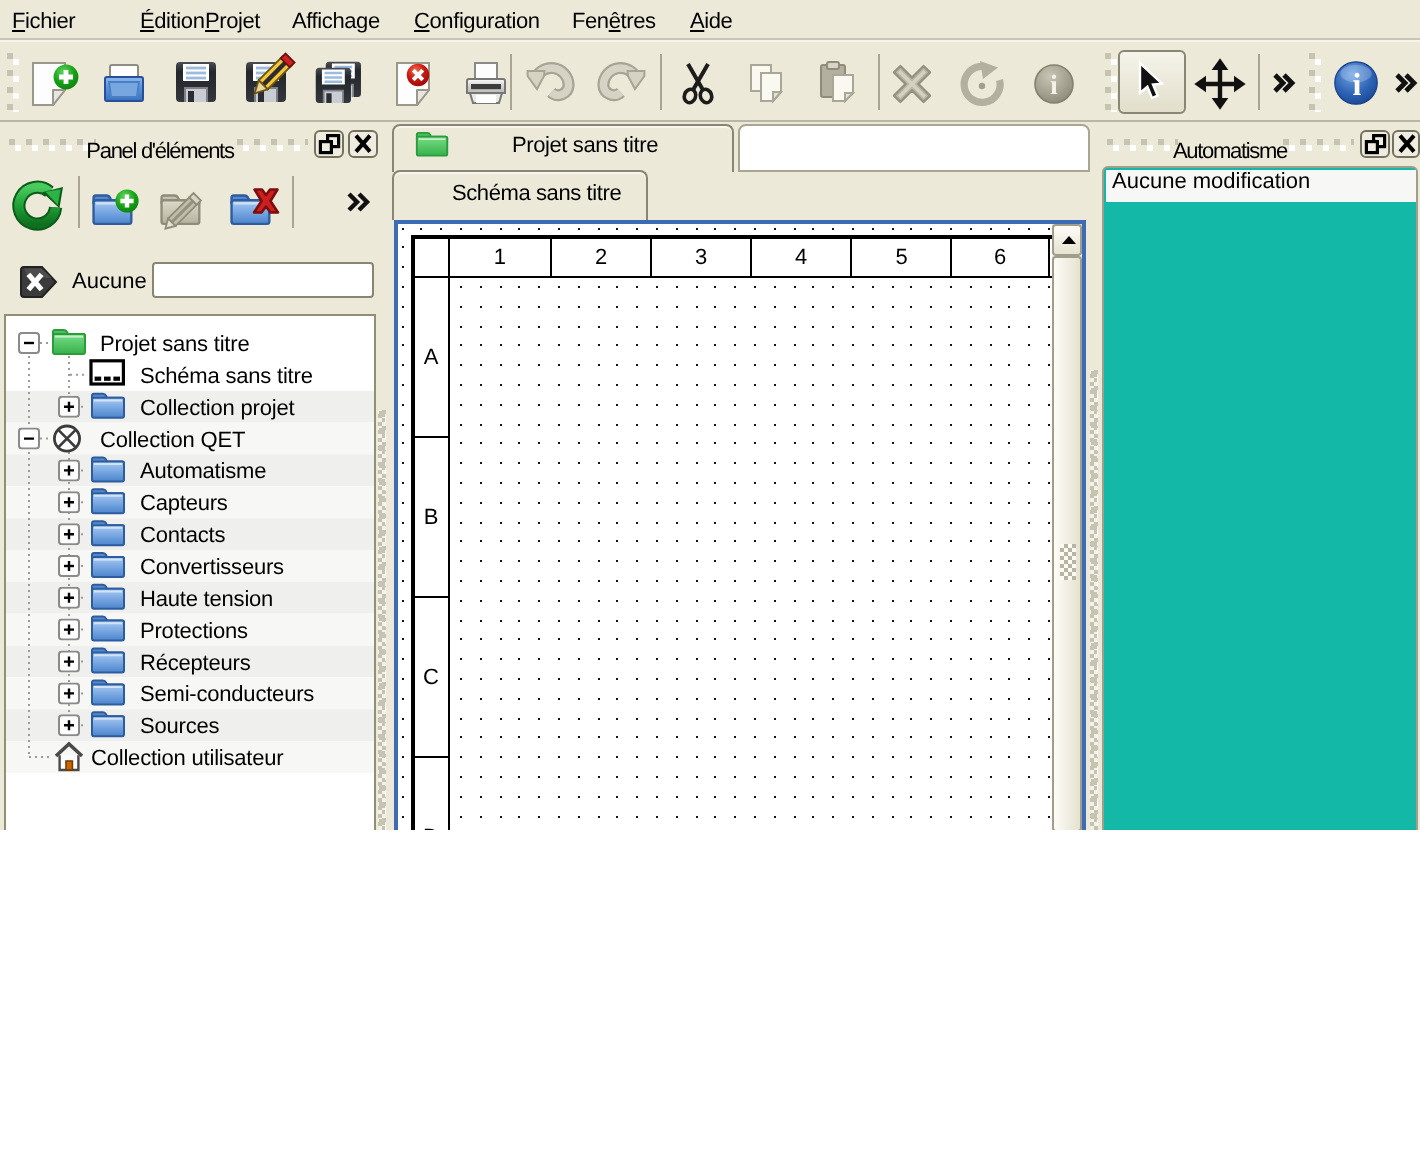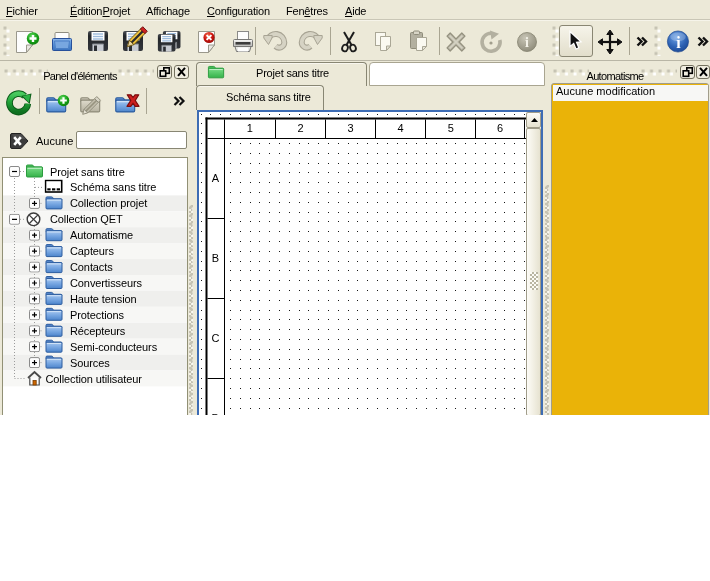--- a/index.html
+++ b/index.html
@@ -24,21 +24,21 @@
 .tab{position:absolute;background:#ece9d8;border:1px solid #888673;border-bottom:none;border-radius:4px 4px 0 0;box-shadow:inset 0 1px 0 #f8f6ee}
 #tabfill{position:absolute;left:369px;top:62px;width:176px;height:24px;background:#fff;border:1px solid #a9a591;border-radius:4px 4px 0 0}
 
 #view{position:absolute;left:197px;top:110px;width:346px;height:451px;border:2px solid #3d6cb4;background:#fff}
 
 .sbtn{position:absolute;border:1px solid #a19d8b;border-radius:2px;background:linear-gradient(#fdfcf7,#e6e2d0)}
 .sbtn svg{position:absolute;left:0;top:0}
 .dither{position:absolute;background:conic-gradient(#f8f7ef 25%,#e7e4d2 0 50%,#f8f7ef 0 75%,#e7e4d2 0);background-size:2px 2px}
 .thumbgrip{position:absolute;background:conic-gradient(#b9b5a2 25%,#fcfbf6 0 50%,#b9b5a2 0 75%,#fcfbf6 0);background-size:4px 4px}
 
-#undolist{position:absolute;left:551px;top:83px;width:158px;height:477px;background:#eab308;border:1px solid #a19d8b;border-radius:3px}
+#undolist{position:absolute;left:551px;top:83px;width:158px;height:477px;background:#14b8a6;border:1px solid #a19d8b;border-radius:3px}
 
 .splitdots{position:absolute;width:4px;background:conic-gradient(#c5c2b2 25%,#f4f2e8 0 50%,#c5c2b2 0 75%,#f4f2e8 0);background-size:4px 4px}
 </style></head>
 <body>
 <div id="app">
 <svg width="0" height="0" style="position:absolute">
       <defs>
 <pattern id="dph" width="8.5" height="7" patternUnits="userSpaceOnUse">
           <rect x="0.5" y="0.5" width="3" height="3" fill="#c6c3b3"></rect>
           <rect x="3.5" y="3.5" width="3" height="3" fill="#fff"></rect>

